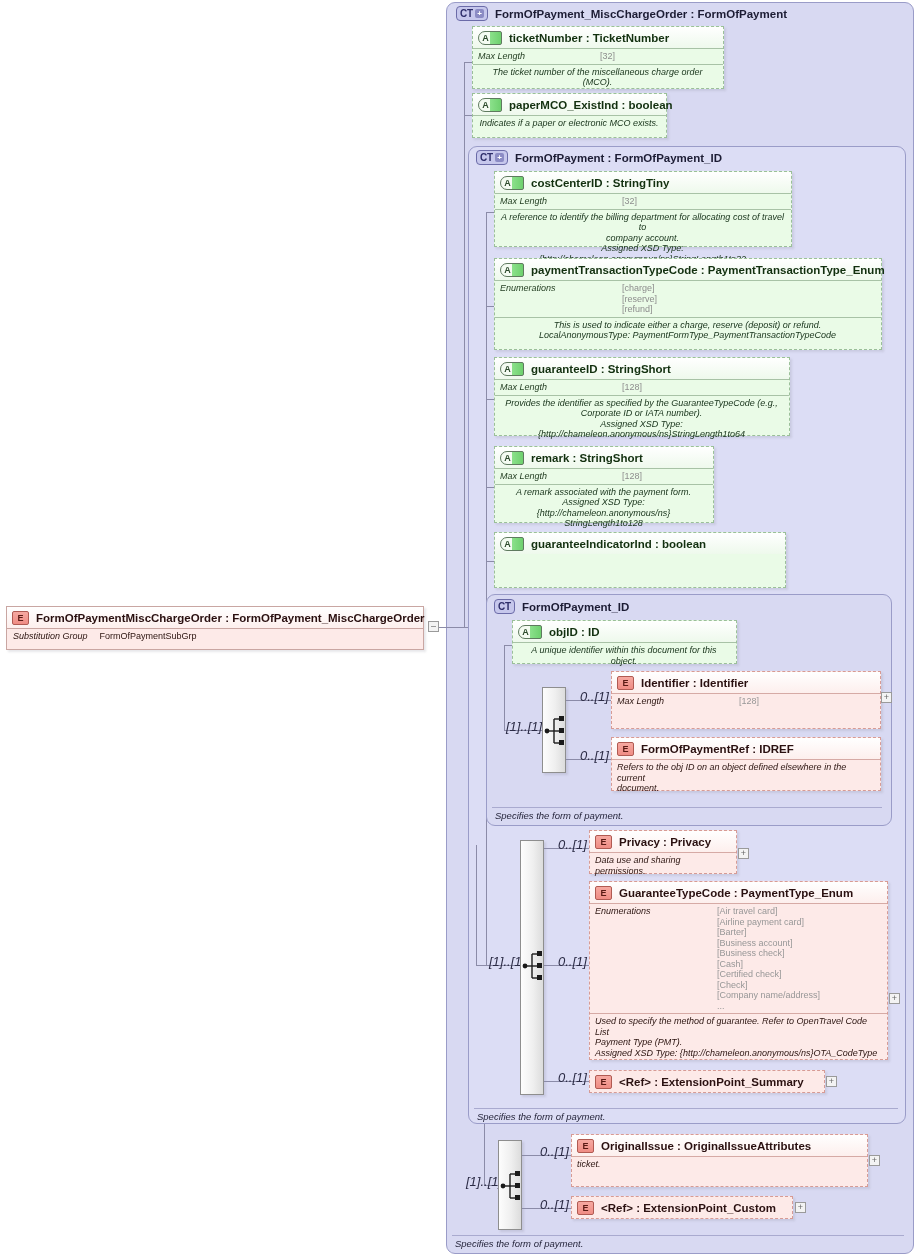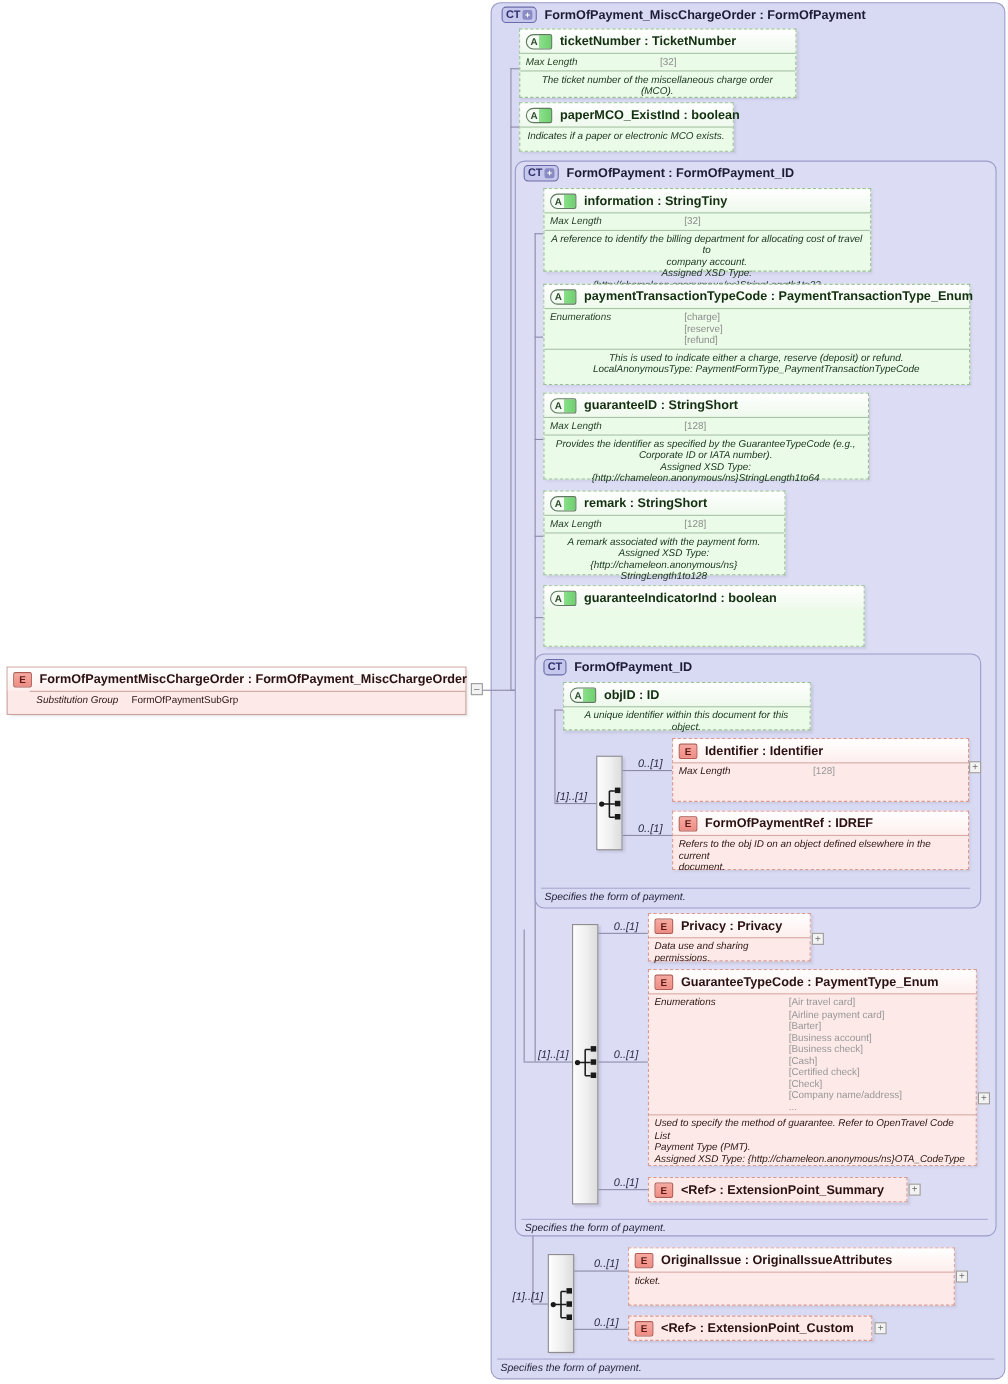--- a/index.html
+++ b/index.html
@@ -181,21 +181,20 @@
     color: #2b1410;
     line-height: 10.5px;
   }
   .el-sub {
     display: flex;
     gap: 12px;
     padding: 2px 6px 3px 6px;
     border-top: 1px solid #c9a6a2;
     font-size: 9px;
     color: #2b1410;
-    margin-left: 20px;
   }
   .el-sub .lbl { font-style: italic; }
   .el-sub .val { font-family: "Liberation Sans", sans-serif; font-size: 9px; }
 
   
   .ref-box {
     position: absolute;
     background: #fdeae8;
     border: 1px dashed #d79b95;
     box-shadow: 2px 2px 2px rgba(120,120,140,0.18);
@@ -211,21 +210,21 @@
     background: linear-gradient(to right, #fdfdfd 0%, #efefef 55%, #dcdcdc 100%);
     border: 1px solid #8e8e8e;
     box-shadow: 2px 2px 2px rgba(120,120,140,0.2);
   }
   .seq-icon { position: absolute; }
   .line { position: absolute; background: #8b8ba8; }
   .line.h { height: 1px; }
   .line.v { width: 1px; }
   .card {
     position: absolute;
-    font-size: 10px;
+    font-size: 13px;
     font-style: italic;
     color: #2b2b45;
     white-space: nowrap;
   }
   .plusbtn {
     position: absolute;
     width: 11px; height: 11px;
     border: 1px solid #9a9a9a;
     background: #f3f3f3;
     font-size: 9px;
@@ -308,21 +307,21 @@
     </span>
     <span class="ct-title">FormOfPayment : FormOfPayment_ID</span>
   </div>
 
   <div class="line v" style="left:486px; top:212px; height:753px;"></div>
 
   <div class="line h" style="left:486px; top:212px; width:8px;"></div>
   <div class="attr-box" style="left:494px; top:171px; width:298px; height:76px;">
     <div class="attr-head">
       <span class="badge-a">A</span>
-      <span class="attr-name">information : StringTiny</span>
+      <span class="attr-name">costCenterID : StringTiny</span>
     </div>
     <div class="facet-row">
       <span class="facet-label">Max Length</span>
       <span class="facet-vals">
         <div>[32]</div>
       </span>
     </div>
     <div class="doc-row">
       <div>A reference to identify the billing department for allocating cost of travel to</div>
       <div>company account.</div>

